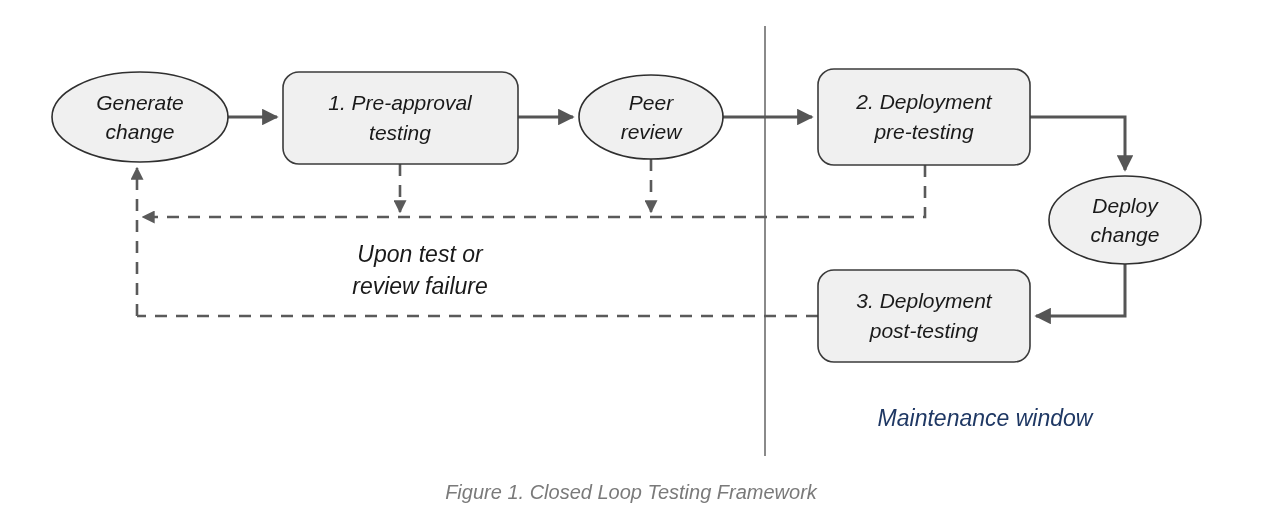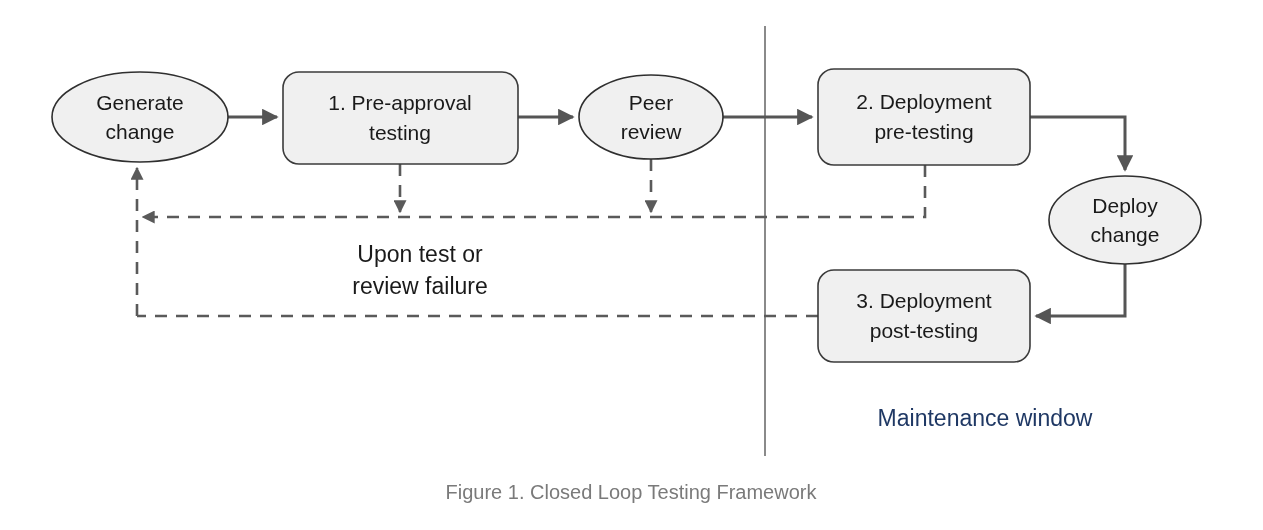--- a/index.html
+++ b/index.html
@@ -10,20 +10,21 @@
   body {
     width: 1263px;
     height: 530px;
     font-family: "Liberation Sans", sans-serif;
     overflow: hidden;
   }
   #figure-root {
     position: relative;
     width: 1263px;
     height: 458px;
+    font-style: italic;
   }
   svg#diagram {
     display: block;
     width: 1263px;
     height: 530px;
   }
   .node-shape {
     fill: #f0f0f0;
     stroke: #3b3b3b;
     stroke-width: 1.6;

